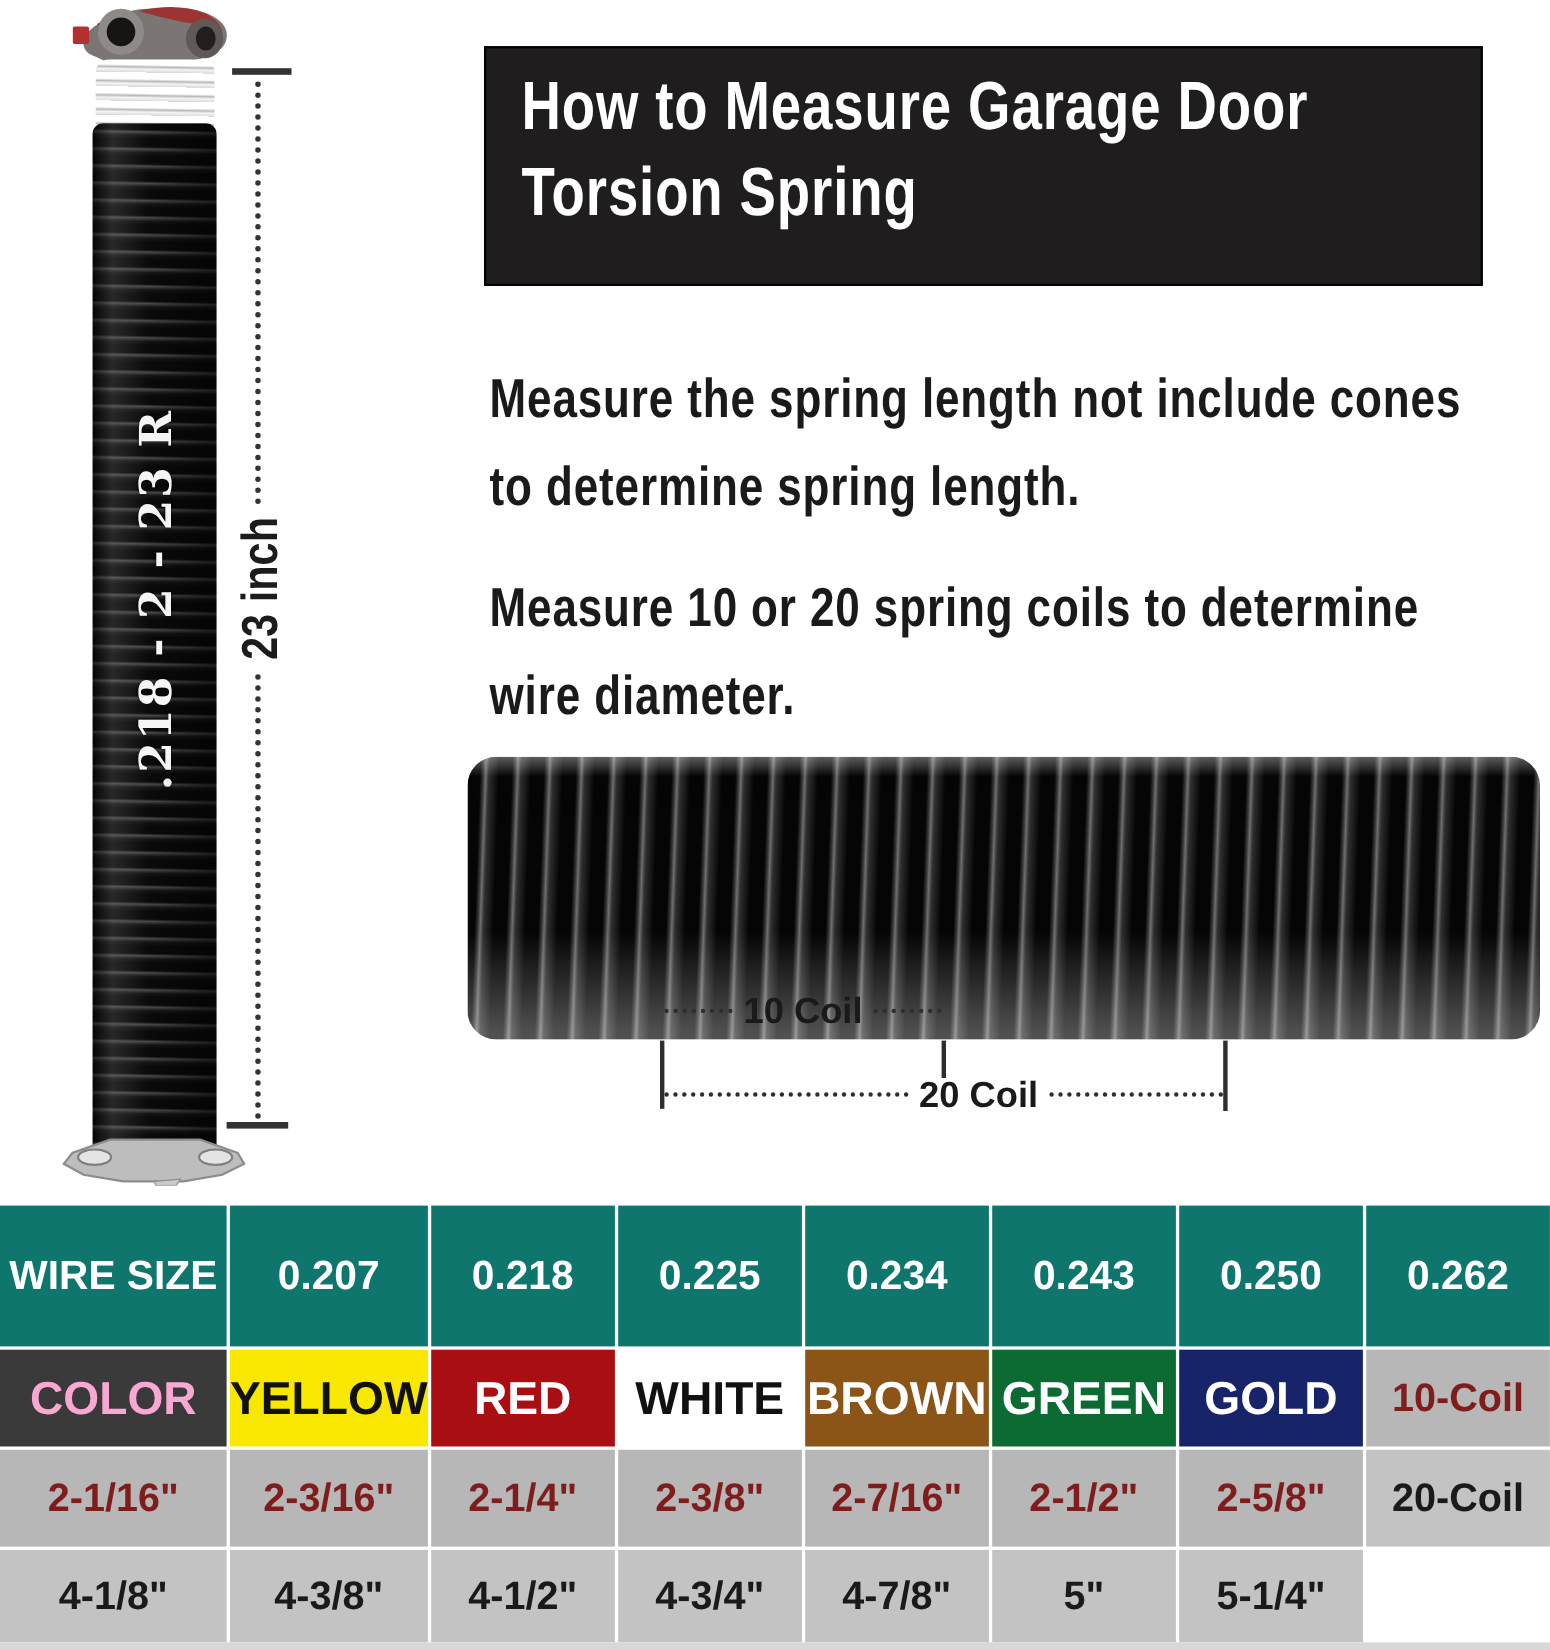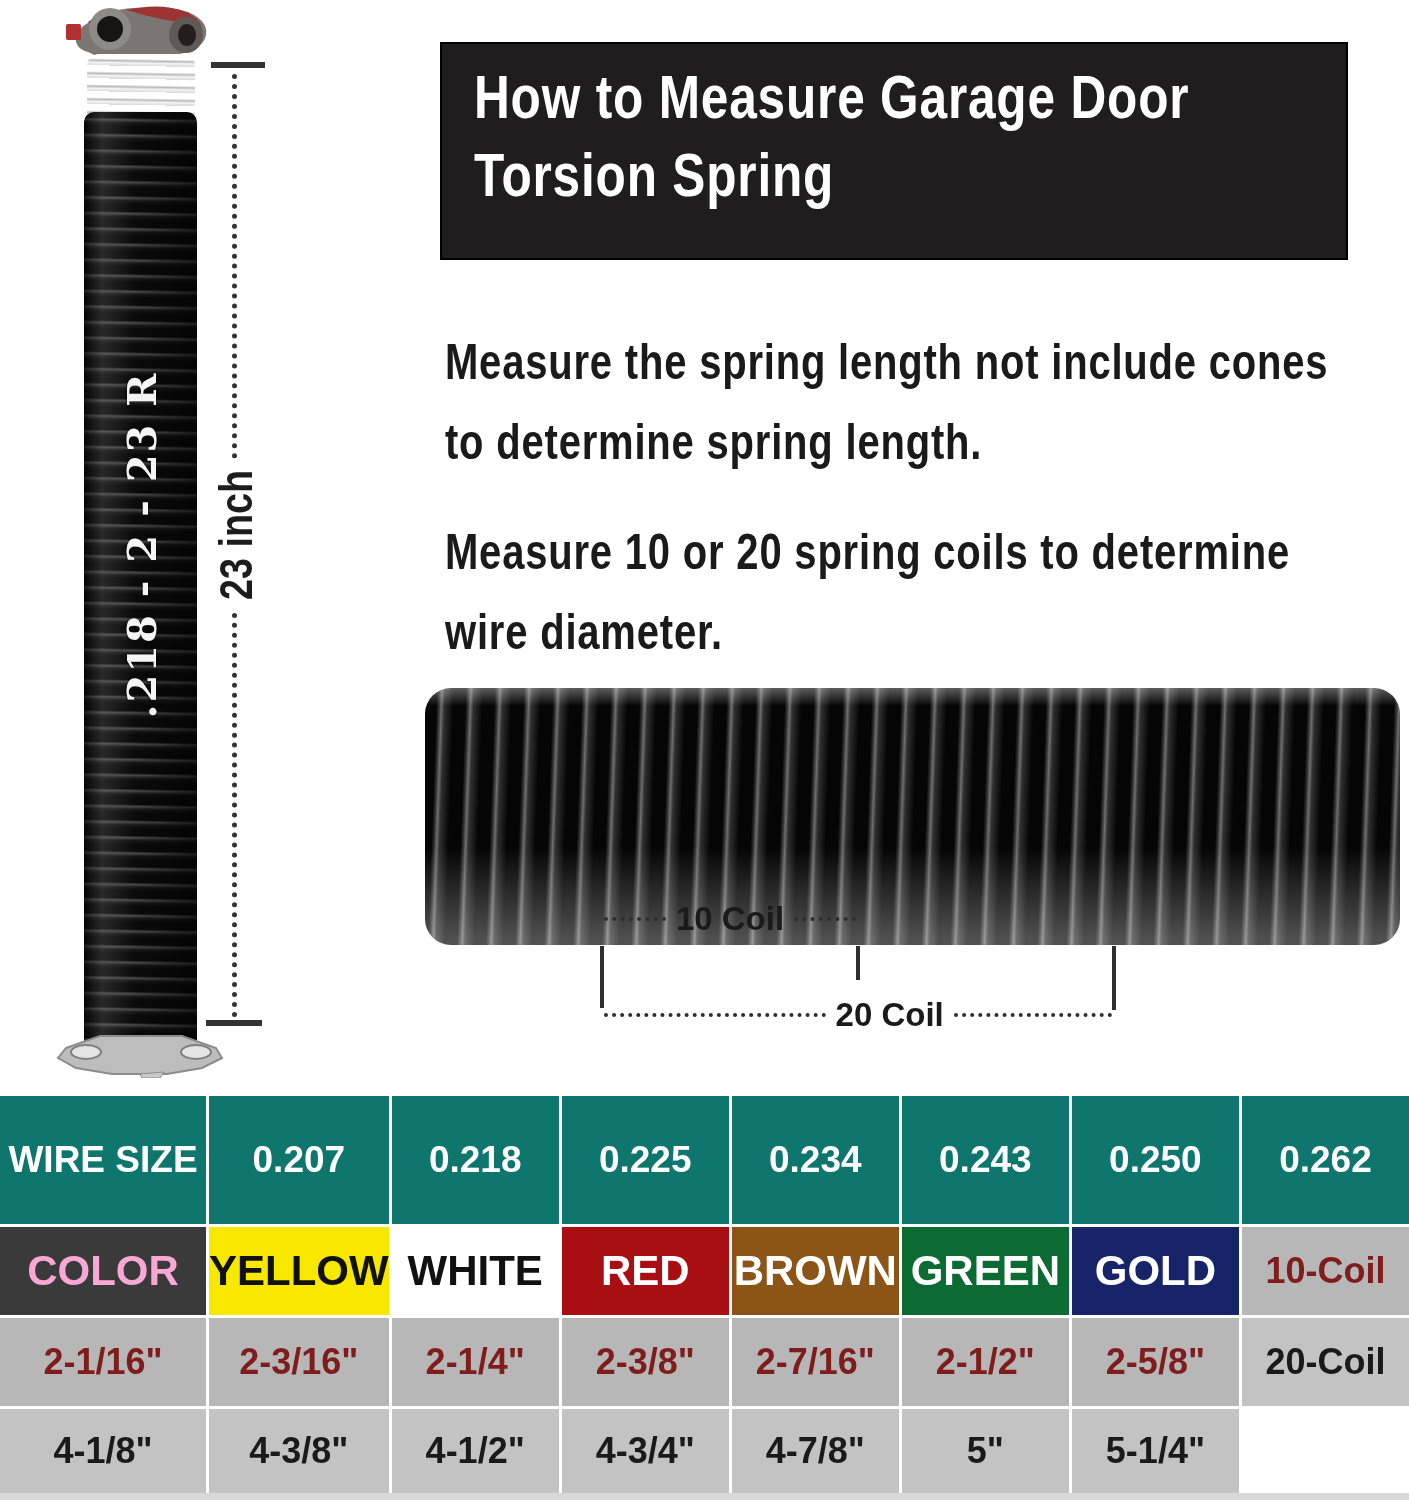--- a/index.html
+++ b/index.html
@@ -55,21 +55,21 @@
 
   
   .ctick{position:absolute;background:#2e2e2e;width:4px;}
   .ctick.left{left:600px;top:946px;height:62px;}
   .ctick.mid{left:856px;top:946px;height:34px;}
   .ctick.right{left:1112px;top:946px;height:64px;}
   .mline{position:absolute;display:flex;align-items:center;height:34px;}
   .mline .dots{border-top:4px dotted #2e2e2e;height:0;}
   .mline .lbl{font-weight:bold;font-size:33px;color:#1a1a1a;margin:0 10px;white-space:nowrap;}
   .m10{left:604px;top:902px;width:252px;}
-  .m20{left:604px;top:978px;width:508px;margin-top:20px;}
+  .m20{left:604px;top:978px;width:508px;}
   .m10 .dots{flex:1;}
   .m20 .d1{flex:1.4;} .m20 .d2{flex:1;}
 
   
   .sizetable{position:absolute;left:0;top:1096px;width:1409px;display:grid;
       grid-template-columns:206px repeat(7,1fr);grid-template-rows:128px 88px 88px 84px;
       gap:3px;background:#ffffff;box-sizing:border-box;}
   .cell{display:flex;align-items:center;justify-content:center;font-weight:bold;}
   .hdr{background:#0f766e;color:#ffffff;font-size:37px;}
   .clbl{background:#3a3a3a;color:#f9a8d4;font-size:42px;}
@@ -146,22 +146,22 @@
     <div class="cell hdr">0.207</div>
     <div class="cell hdr">0.218</div>
     <div class="cell hdr">0.225</div>
     <div class="cell hdr">0.234</div>
     <div class="cell hdr">0.243</div>
     <div class="cell hdr">0.250</div>
     <div class="cell hdr">0.262</div>
 
     <div class="cell clbl">COLOR</div>
     <div class="cell cname" style="background-color: rgb(248, 232, 0); color: rgb(17, 17, 17);">YELLOW</div>
+    <div class="cell cname" style="background-color: rgb(169, 15, 18); color: rgb(255, 255, 255);">RED</div>
     <div class="cell cname" style="background-color: rgb(255, 255, 255); color: rgb(17, 17, 17);">WHITE</div>
-    <div class="cell cname" style="background-color: rgb(169, 15, 18); color: rgb(255, 255, 255);">RED</div>
     <div class="cell cname" style="background-color: rgb(138, 85, 23); color: rgb(255, 255, 255);">BROWN</div>
     <div class="cell cname" style="background-color: rgb(12, 106, 51); color: rgb(255, 255, 255);">GREEN</div>
     <div class="cell cname" style="background-color: rgb(23, 36, 105); color: rgb(255, 255, 255);">GOLD</div>
 
     <div class="cell g3">10-Coil</div>
     <div class="cell g3">2-1/16"</div>
     <div class="cell g3">2-3/16"</div>
     <div class="cell g3">2-1/4"</div>
     <div class="cell g3">2-3/8"</div>
     <div class="cell g3">2-7/16"</div>

